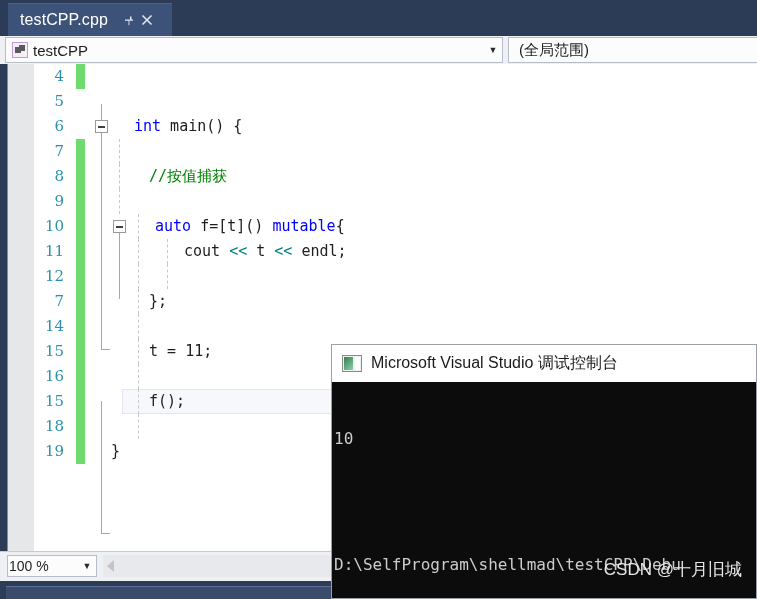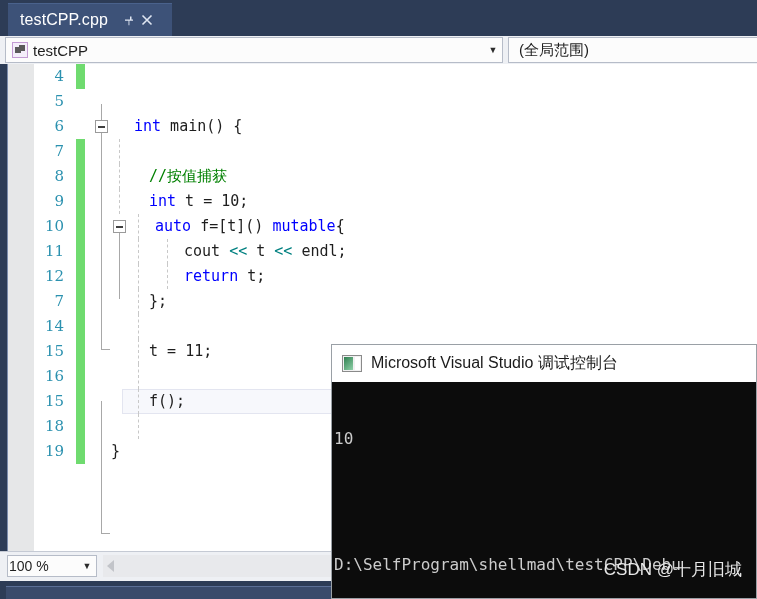--- a/index.html
+++ b/index.html
@@ -347,21 +347,20 @@
         <span class="lnum">8</span>
         <span class="changebar on"></span>
         <span class="guide" style="left:85px;"></span>
         <span class="codetext" style="left:115px;"><span class="cmt">//按值捕获</span></span>
       </div>
 
       <div class="line">
         <span class="lnum">9</span>
         <span class="changebar on"></span>
         <span class="guide" style="left:85px;"></span>
-        <span class="codetext" style="left:115px;"><span class="kw">int</span><span class="pln"> t = </span><span class="num">10</span><span class="pln">;</span></span>
       </div>
 
       <div class="line">
         <span class="lnum">10</span>
         <span class="changebar on"></span>
         <span class="fold-box inner"></span>
         <span class="guide" style="left:104px;"></span>
         <span class="codetext" style="left:121px;"><span class="kw">auto</span><span class="pln"> f=[t]() </span><span class="kw">mutable</span><span class="pln">{</span></span>
       </div>
 
@@ -371,21 +370,20 @@
         <span class="guide" style="left:104px;"></span>
         <span class="guide" style="left:133px;"></span>
         <span class="codetext" style="left:150px;"><span class="pln">cout </span><span class="op">&lt;&lt;</span><span class="pln"> t </span><span class="op">&lt;&lt;</span><span class="pln"> endl;</span></span>
       </div>
 
       <div class="line">
         <span class="lnum">12</span>
         <span class="changebar on"></span>
         <span class="guide" style="left:104px;"></span>
         <span class="guide" style="left:133px;"></span>
-        <span class="codetext" style="left:150px;"><span class="kw">return</span><span class="pln"> t;</span></span>
       </div>
 
       <div class="line">
         <span class="lnum">7</span>
         <span class="changebar on"></span>
         <span class="guide" style="left:104px;"></span>
         <span class="codetext" style="left:115px;"><span class="pln">};</span></span>
       </div>
 
       <div class="line">

